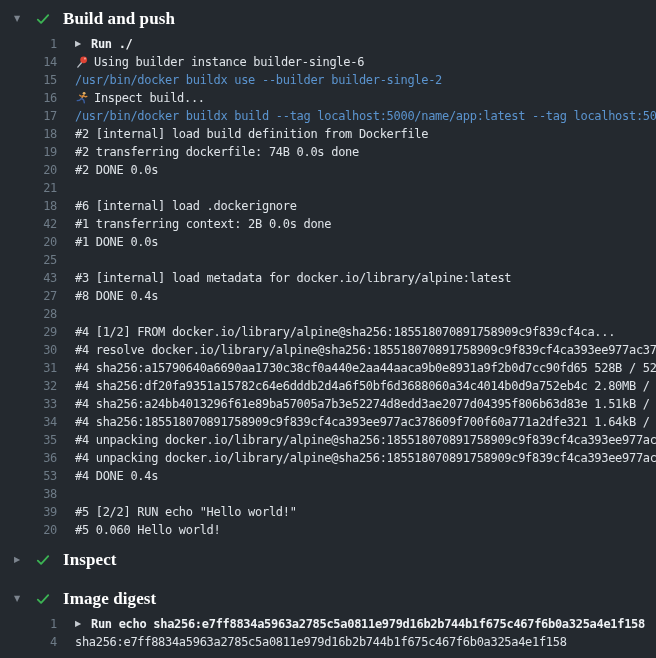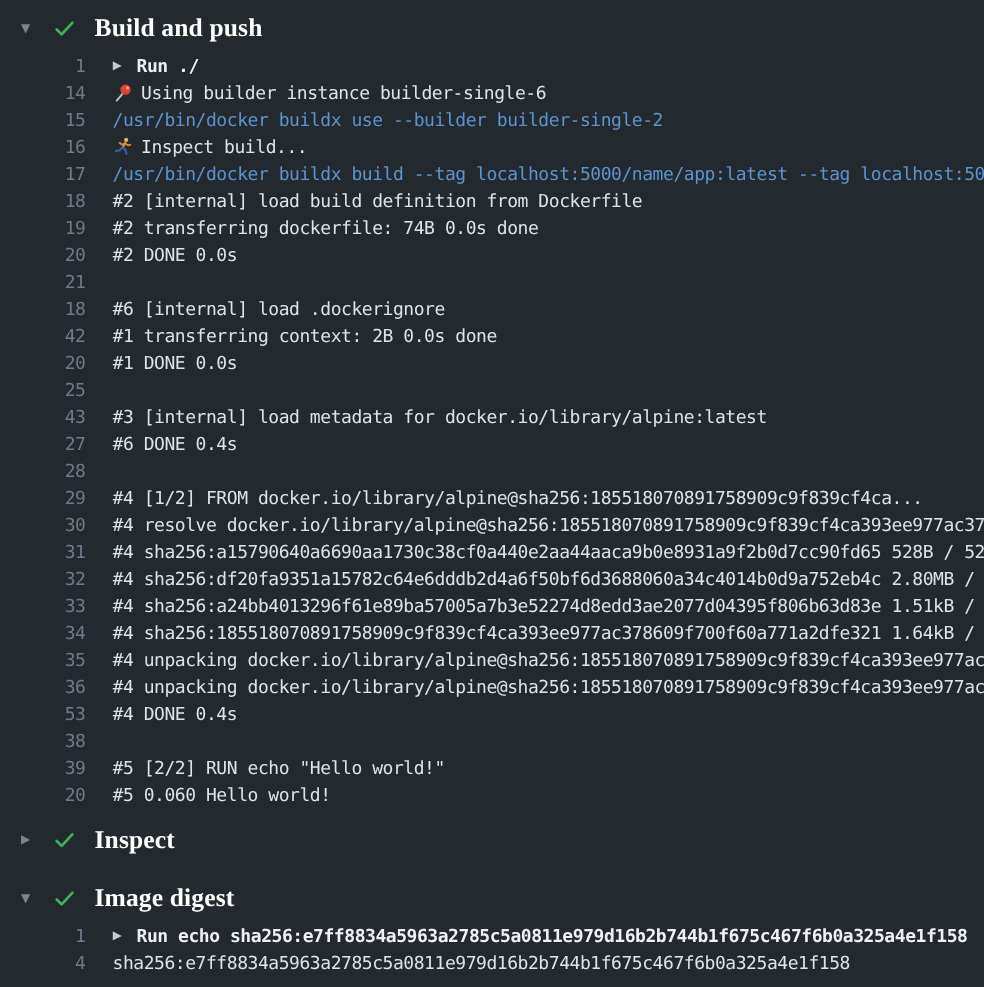--- a/index.html
+++ b/index.html
@@ -187,21 +187,21 @@
   <div class="line">
     <span class="num">43</span>
     <span class="content">
       <span class="txt">#3 [internal] load metadata for docker.io/library/alpine:latest</span>
     </span>
   </div>
 
   <div class="line">
     <span class="num">27</span>
     <span class="content">
-      <span class="txt">#6 DONE 0.4s</span>
+      <span class="txt">#8 DONE 0.4s</span>
     </span>
   </div>
 
   <div class="line">
     <span class="num">28</span>
     <span class="content">
       <span class="txt"></span>
     </span>
   </div>
 

